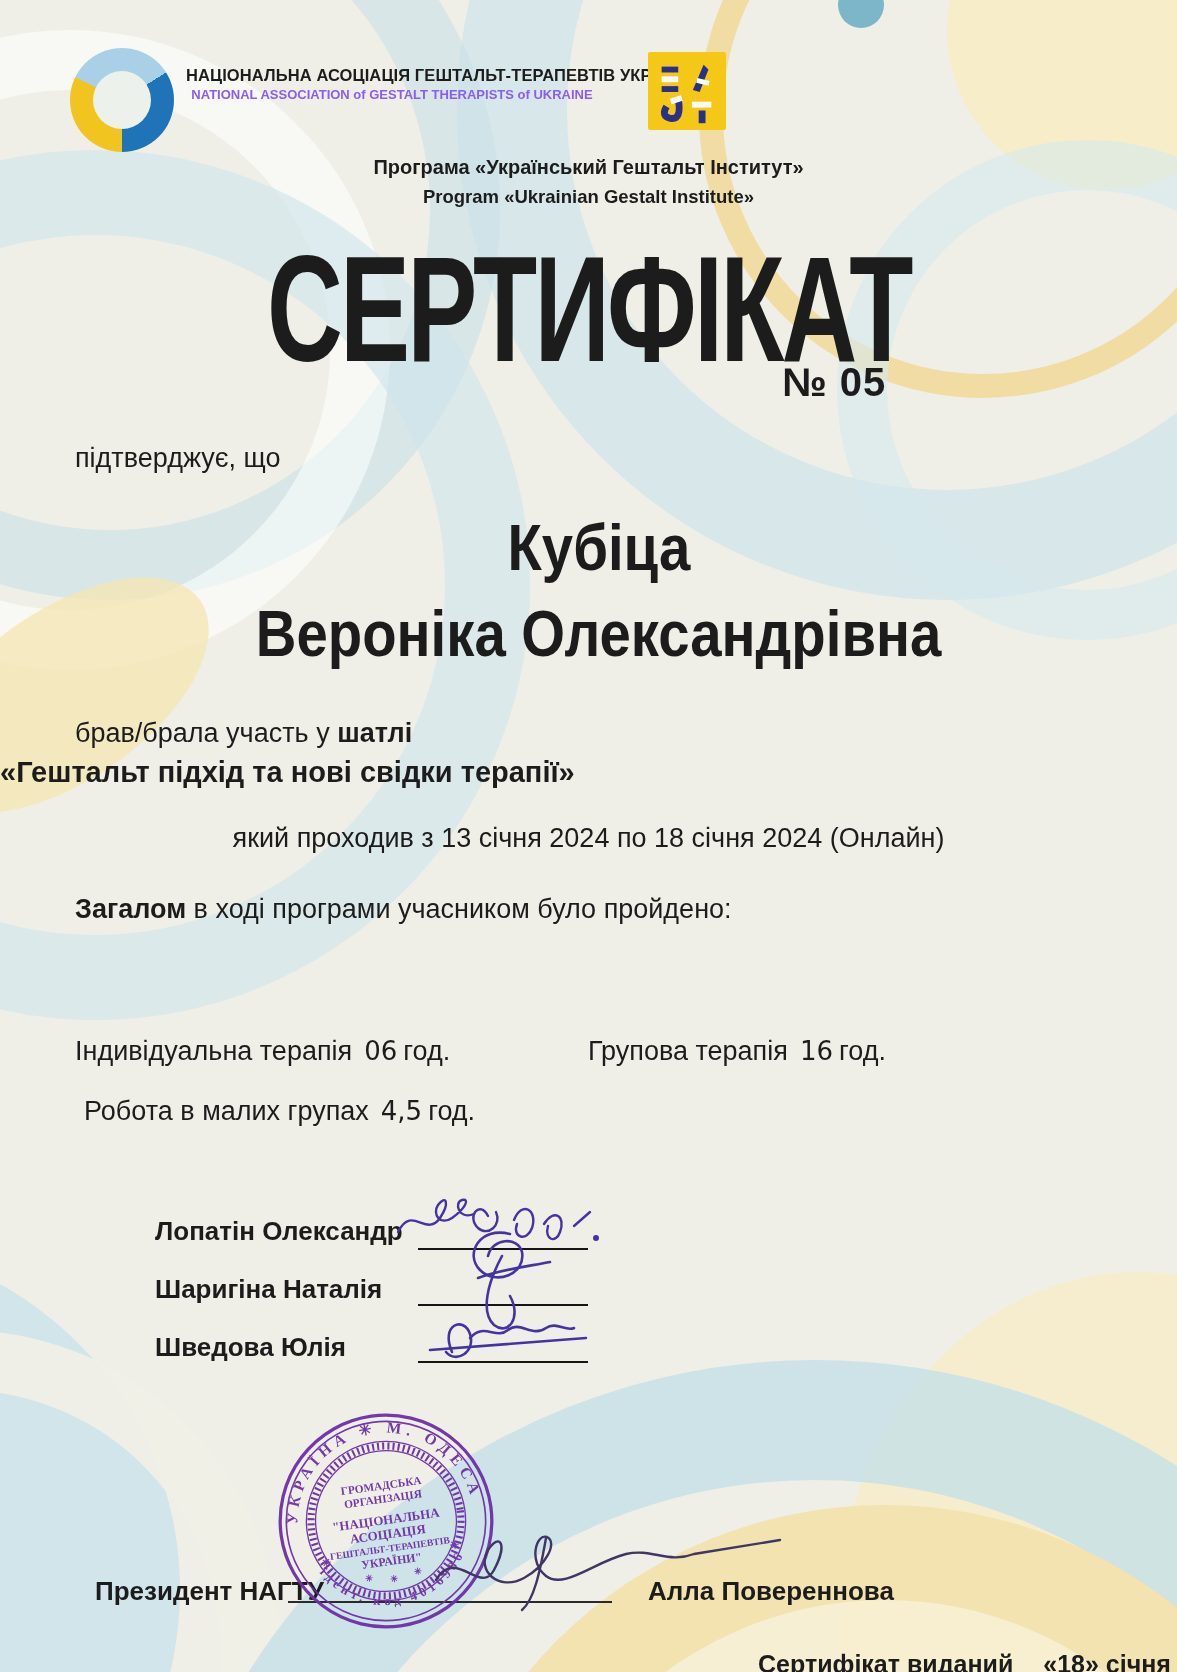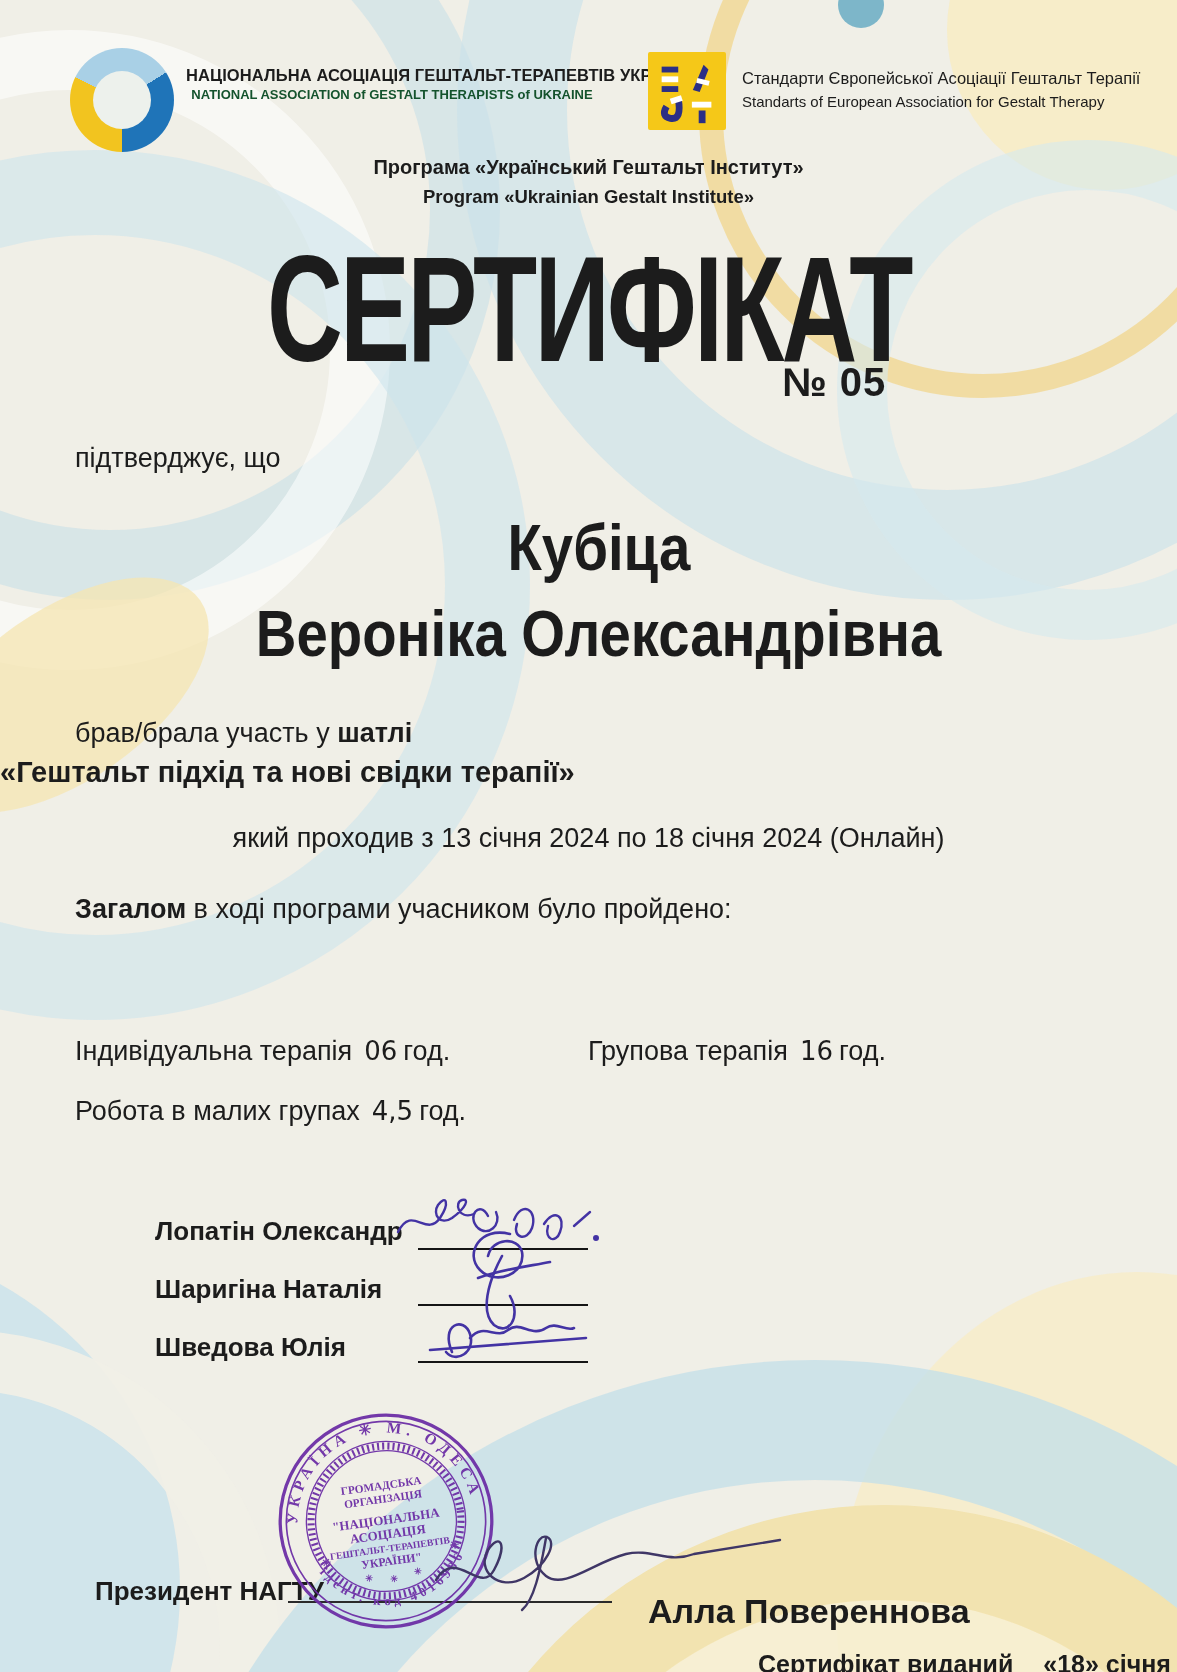--- a/index.html
+++ b/index.html
@@ -27,21 +27,21 @@
   
   .abs{position:absolute; z-index:1;}
   .cond{display:inline-block; transform:scaleX(.88); transform-origin:center;}
   
   .nagtu-logo{left:70px; top:48px; width:104px; height:104px;}
   .nagtu-swirl{position:absolute; inset:0; border-radius:50%;
     background:conic-gradient(from 300deg,#a9d0e6 0 118deg,#1f74b8 118deg 240deg,#f2c41f 240deg 356deg,#a9d0e6 356deg 360deg);}
   .nagtu-hole{position:absolute; left:23px; top:23px; width:58px; height:58px; border-radius:50%; background:#edf1ec;}
   .org-text{left:186px; top:64px; width:412px; text-align:center; line-height:1.35;}
   .org-uk{font-size:16.5px; font-weight:700; white-space:nowrap; letter-spacing:.1px;}
-  .org-en{font-size:13px; font-weight:700; color:#14532d; white-space:nowrap;}
+  .org-en{font-size:13px; font-weight:700; color:#8b5cf6; white-space:nowrap;}
   .eagt-logo{left:648px; top:52px; width:78px; height:78px;}
   .std-text{left:742px; top:66px; width:400px; line-height:1.5;}
   .std-uk{font-size:16.5px; font-weight:500; white-space:nowrap;}
   .std-en{font-size:15px; font-weight:500; white-space:nowrap;}
   .program{left:0; right:0; top:152px; text-align:center; line-height:1.55;}
   .program-uk{font-size:20px; font-weight:600;}
   .program-en{font-size:18.5px; font-weight:600;}
   
   .cert-title{left:0; right:0; top:234px; text-align:center; font-size:150px; line-height:1; font-weight:800; letter-spacing:-4px; white-space:nowrap;}
   .cert-title .cond{transform:scaleX(.70);}
@@ -49,38 +49,38 @@
   
   .confirms{left:75px; top:443px; font-size:27px; font-weight:500;}
   .name-line{left:0; right:0; text-align:center; font-size:64px; font-weight:700; line-height:1; white-space:nowrap;margin-left:20px;}
   .name1{top:516px;} .name2{top:602px;}
   .participation{left:75px; top:718px; font-size:27px;}
   .participation b{font-weight:700;}
   .course-title{left:0; right:0; top:756px; text-align:left; font-size:29px; font-weight:700;}
   .dates{left:0; right:0; top:823px; text-align:center; font-size:27px; font-weight:500;}
   .total{left:75px; top:894px; font-size:27px;}
   .total b{font-weight:700;}
-  .hours-row1{top:1036px;} .hours-row2{top:1096px;}
+  .hours-row1{top:1036px;} .hours-row2{top:1096px;margin-left:9px;}
   .hours-col1{left:75px;} .hours-col2{left:588px;}
   .hours{font-size:27px; white-space:nowrap;}
   .hour-val{font-family:"DejaVu Sans",sans-serif; font-size:26px; margin:0 6px 0 12px;}
   
   .trainers-heading{left:143px; top:1155px; font-size:29px; font-weight:700;}
   .trainer-name{left:155px; font-size:26px; font-weight:600; white-space:nowrap;}
   .tn1{top:1216px;} .tn2{top:1274px;} .tn3{top:1332px;}
   .sig-line{position:absolute; left:418px; width:170px; height:0; border-bottom:2px solid #151515; z-index:1;}
   .sl1{top:1248px;} .sl2{top:1304px;} .sl3{top:1361px;}
   .sig{position:absolute; z-index:2; color:var(--ink-violet,#4333a4);}
   .sig1{left:392px; top:1186px;} .sig2{left:438px; top:1226px;} .sig3{left:422px; top:1316px;}
   
   .stamp{left:273px; top:1408px; width:226px; height:226px; z-index:2; color:var(--stamp-purple,#6d2fa6); opacity:.95;}
   .president-label{left:95px; top:1576px; font-size:26px; font-weight:600;}
   .president-line{position:absolute; left:288px; top:1601px; width:324px; border-bottom:2px solid #2a2a2a; z-index:1;}
   .president-sig{left:428px; top:1516px; z-index:3; color:var(--ink-dark,#3f3666);}
-  .president-name{left:648px; top:1576px; font-size:34px; font-weight:600;margin-top:16px;}
+  .president-name{left:648px; top:1576px; font-size:26px; font-weight:600;}
   .issued{left:758px; top:1650px; font-size:25px; font-weight:600; display:flex; gap:30px; white-space:nowrap;}
 </style>
 </head>
 <body>
 
 <div class="page">
 
   <div>
     <div class="deco d-tl-ring1"></div>
     <div class="deco d-tl-ring2"></div>
@@ -112,24 +112,20 @@
     <rect x="14" y="15" width="17" height="6" fill="#2b2f85"></rect>
     <rect x="14" y="25" width="17" height="6" fill="#ffffff"></rect>
     <rect x="14" y="35" width="17" height="6" fill="#2b2f85"></rect>
     <path d="M46 39 L57 13 L62 18 L53 41 Z" fill="#2b2f85"></path>
     <rect x="50" y="28" width="13" height="5" fill="#ffffff" transform="rotate(14 56 30)"></rect>
     <path d="M31 48 q4 22 -8 20 q-10 -2 -4 -12" fill="none" stroke="#2b2f85" stroke-width="7"></path>
     <rect x="23" y="46" width="12" height="6" fill="#ffffff" transform="rotate(-18 29 49)"></rect>
     <rect x="45" y="51" width="20" height="6" fill="#ffffff"></rect>
     <rect x="52" y="60" width="7" height="13" fill="#2b2f85"></rect>
   </svg>
-  <div class="abs std-text">
-    <div class="std-uk">Стандарти Європейської Асоціації Гештальт Терапії</div>
-    <div class="std-en">Standarts of European Association for Gestalt Therapy</div>
-  </div>
 
   <div class="abs program">
     <div class="program-uk">Програма «Український Гештальт Інститут»</div>
     <div class="program-en">Program «Ukrainian Gestalt Institute»</div>
   </div>
 
   <div class="abs cert-title">
     <span class="cond">СЕРТИФІКАТ</span>
   </div>
   <div class="abs cert-number">№ 05</div>

